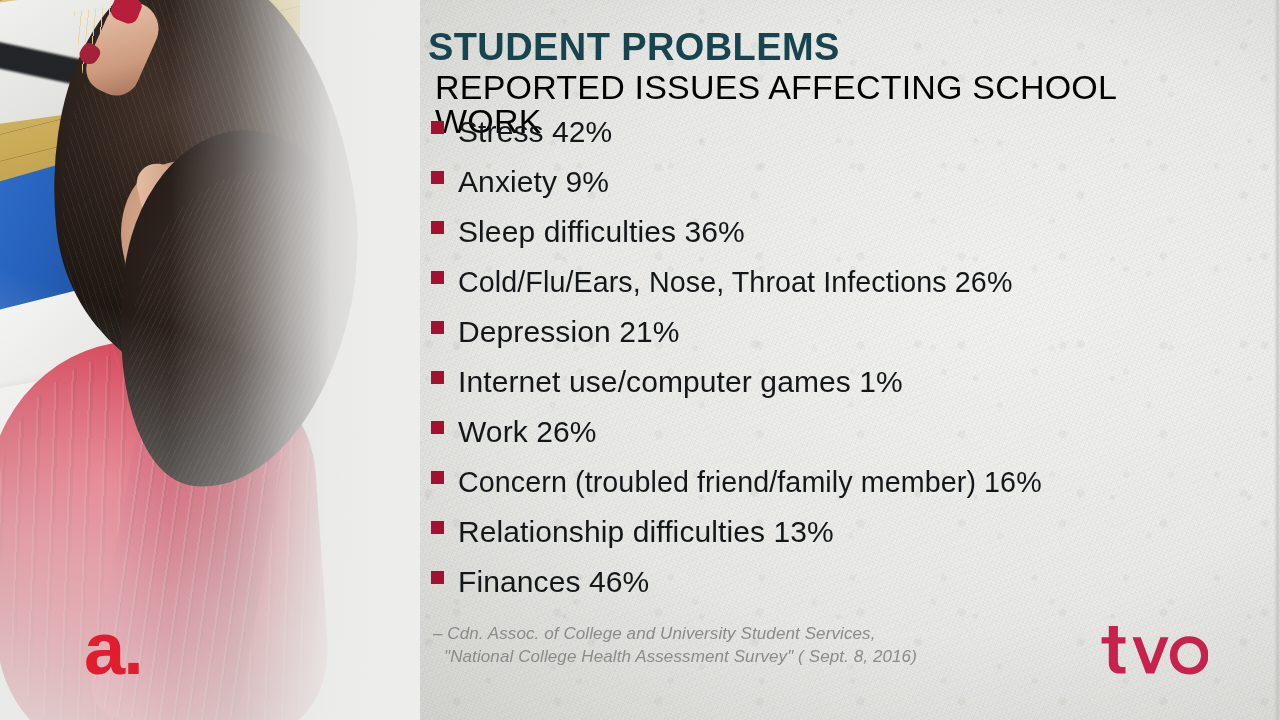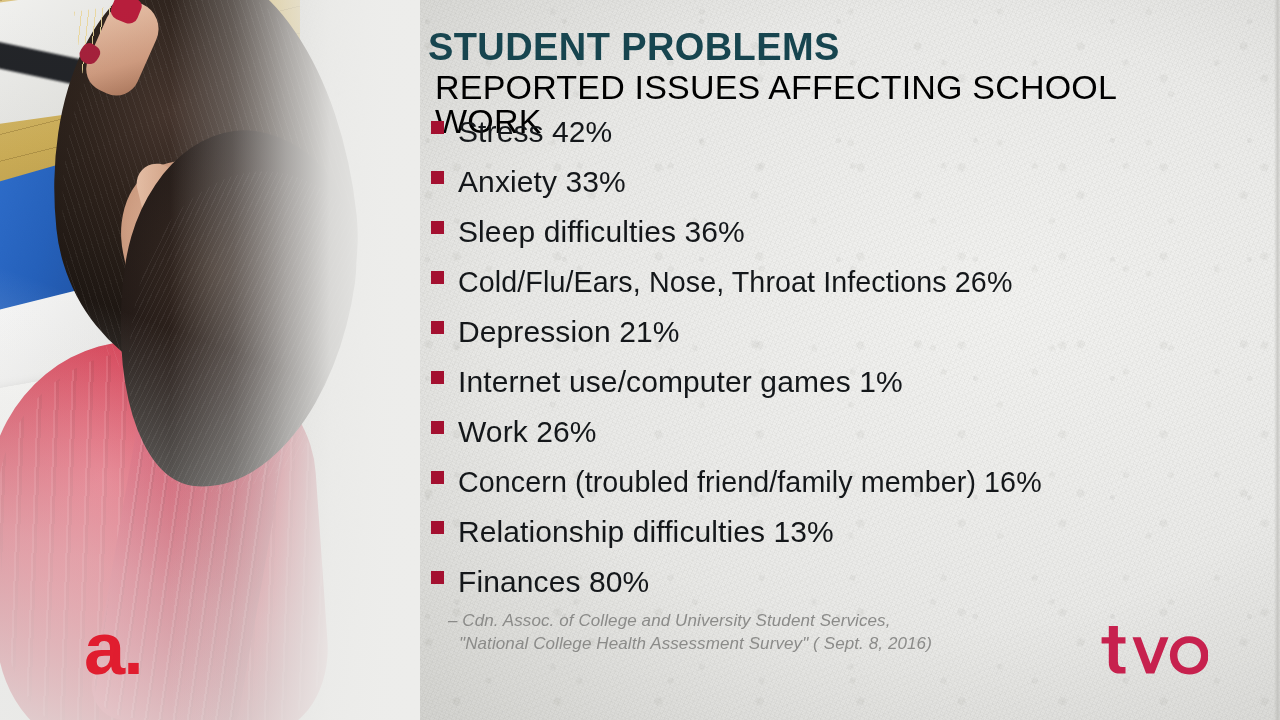--- a/index.html
+++ b/index.html
@@ -338,27 +338,26 @@
     font-size: 30px;
     color: #14171a;
     line-height: 1;
     white-space: nowrap;
     letter-spacing: .1px;
   }
   .li.narrow .li-text { transform: scaleX(.955); transform-origin: left center; }
 
   .source {
     position: absolute;
-    left: 5px; top: 610px;
+    left: 5px; top: 623px;
     font-size: 17px;
     font-style: italic;
     color: #8b8b89;
     line-height: 1.35;
     letter-spacing: .1px;
-    margin-left: 15px;
   }
   .source .dash { letter-spacing: 0; }
   .source .l2 { display: block; padding-left: 11px; }
 
   
   .logo-tvo {
     position: absolute;
     left: 1098px; top: 624px;
     width: 110px; height: 52px;
     color: #c7214e;
@@ -431,21 +430,21 @@
 
     <div class="list">
 
       <div class="li">
         <span class="bullet"></span>
         <span class="li-text">Stress  42%</span>
       </div>
 
       <div class="li">
         <span class="bullet"></span>
-        <span class="li-text">Anxiety  33%</span>
+        <span class="li-text">Anxiety  9%</span>
       </div>
 
       <div class="li">
         <span class="bullet"></span>
         <span class="li-text">Sleep difficulties  36%</span>
       </div>
 
       <div class="li narrow">
         <span class="bullet"></span>
         <span class="li-text">Cold/Flu/Ears, Nose, Throat Infections  26%</span>
@@ -471,21 +470,21 @@
         <span class="li-text">Concern (troubled friend/family member)  16%</span>
       </div>
 
       <div class="li">
         <span class="bullet"></span>
         <span class="li-text">Relationship difficulties  13%</span>
       </div>
 
       <div class="li">
         <span class="bullet"></span>
-        <span class="li-text">Finances  80%</span>
+        <span class="li-text">Finances  46%</span>
       </div>
 
     </div>
 
     <div class="source">
       <span class="dash">–</span>
       <span>Cdn. Assoc. of College and University Student Services,</span>
       <span class="l2">"National College Health Assessment Survey" ( Sept. 8, 2016)</span>
     </div>
 

